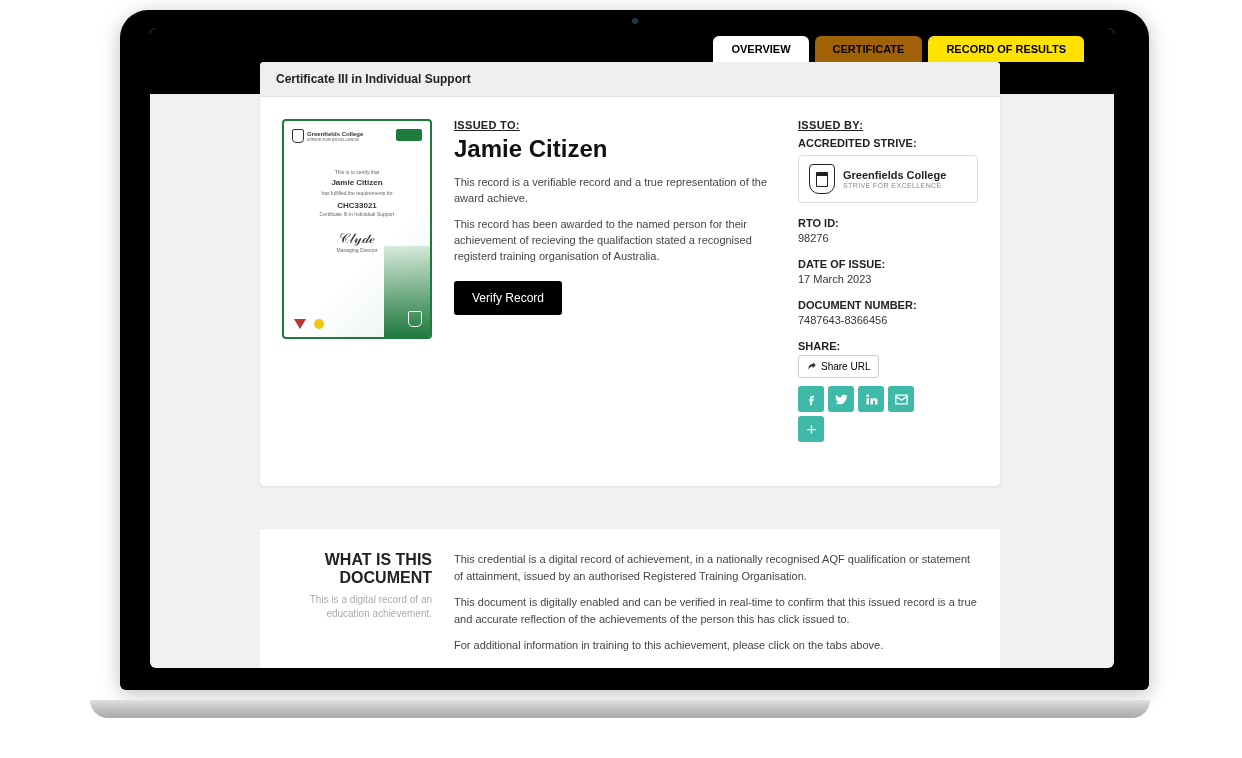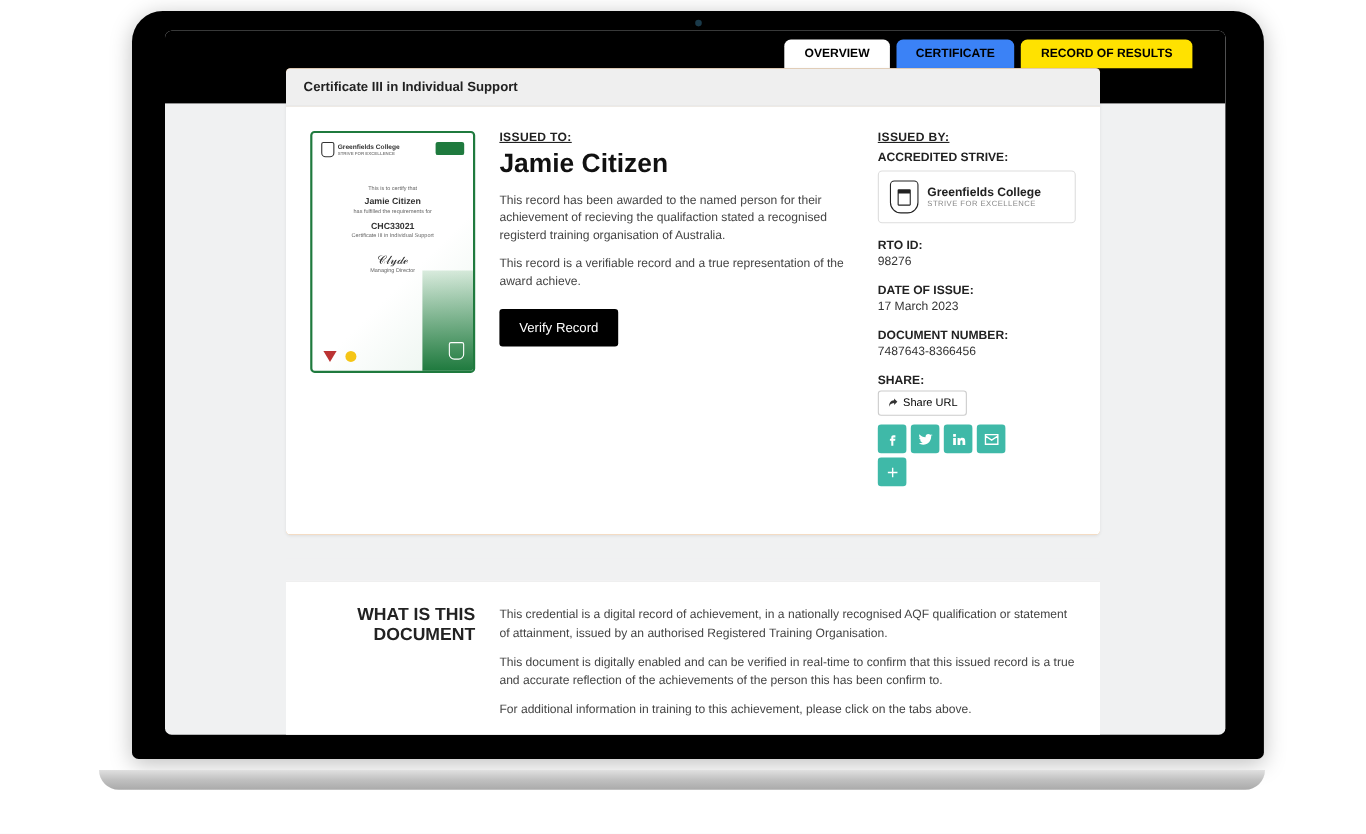--- a/index.html
+++ b/index.html
@@ -82,29 +82,29 @@
     font-size:11px;
     font-weight:600;
     border-radius:6px 6px 0 0;
     height:26px;
     display:flex;
     align-items:center;
     cursor:pointer;
     white-space:nowrap;
   }
   .tab-overview { background:#fff; color:#000; }
-  .tab-certificate { background:#3b82f6; color:#000; }
+  .tab-certificate { background:#a16207; color:#000; }
   .tab-record { background:#ffe200; color:#000; }
 
   .page {
     position:absolute;
     top:34px;
     left:110px;
     width:740px;
-    background:#fdba74;
+    background:#7dd3fc;
     box-shadow:0 1px 3px rgba(0,0,0,0.08);
     border-radius:4px;
     overflow:hidden;
   }
 
   .doc-title-bar {
     background:#efefef;
     border-bottom:1px solid #e2e2e2;
     padding:10px 16px;
     font-size:12px;
@@ -144,21 +144,21 @@
   }
   .cert-card .mini-shield{
     width:12px;height:14px;border:1px solid #333;border-radius:2px 2px 4px 4px;display:flex;align-items:center;justify-content:center;
   }
   .cert-card .cert-center{
     text-align:center;margin-top:26px;
   }
   .cert-card .cert-name{font-weight:700;font-size:8px;margin:3px 0;}
   .cert-card .cert-tiny{font-size:5px;color:#666;}
   .cert-card .cert-code{font-weight:700;font-size:8px;margin:5px 0 1px;}
-  .cert-card .cert-sign{font-family:Liberation Sans, sans-serif;font-size:11px;margin-top:14px;}
+  .cert-card .cert-sign{font-family:Liberation Mono, monospace;font-size:14px;margin-top:14px;}
   .cert-card .cert-green-side{
     position:absolute;right:0;top:58%;bottom:0;width:46px;
     background:linear-gradient(to bottom,#4aa05d33,#1f7a3e);
     border-radius:0 0 2px 0;
   }
   .cert-card .shield-br{
     position:absolute;right:8px;bottom:10px;width:14px;height:16px;
     border:1px solid #fff;border-radius:2px 2px 5px 5px;
   }
   .cert-card .bottom-icons{
@@ -278,22 +278,22 @@
             <div class="bottom-icons">
               <div class="tri"></div>
               <div class="circ"></div>
             </div>
           </div>
         </div>
 
         <div class="mid-col">
           <div class="label">ISSUED TO:</div>
           <div class="recipient-name">Jamie Citizen</div>
+          <p class="body-text">This record is a verifiable record and a true representation of the award achieve.</p>
           <p class="body-text">This record has been awarded to the named person for their achievement of recieving the qualifaction stated a recognised registerd training organisation of Australia.</p>
-          <p class="body-text">This record is a verifiable record and a true representation of the award achieve.</p>
           <button class="verify-btn">Verify Record</button>
         </div>
 
         <div class="right-col">
           <div class="label">ISSUED BY:</div>
           <div class="field-label" style="margin-top:6px">ACCREDITED STRIVE:</div>
           <div class="issuer-box">
             <div class="issuer-shield"></div>
             <div>
               <div class="issuer-name">Greenfields College</div>
@@ -354,24 +354,25 @@
         </div>
 
       </div>
     </div>
 
     <div class="gap-bg"></div>
 
     <div class="footer-block">
       <div class="footer-left">
         <div class="footer-heading">WHAT IS THIS DOCUMENT</div>
+        <div class="footer-sub">This is a digital record of an education achievement.</div>
       </div>
       <div class="footer-right">
         <p>This credential is a digital record of achievement, in a nationally recognised AQF qualification or statement of attainment, issued by an authorised Registered Training Organisation.</p>
-        <p>This document is digitally enabled and can be verified in real-time to confirm that this issued record is a true and accurate reflection of the achievements of the person this has been confirm to.</p>
+        <p>This document is digitally enabled and can be verified in real-time to confirm that this issued record is a true and accurate reflection of the achievements of the person this has click issued to.</p>
         <p>For additional information in training to this achievement, please click on the tabs above.</p>
       </div>
     </div>
 
   </div>
 </div>
 
 <div class="laptop-notch"></div>
 <div class="laptop-base"></div>
 

